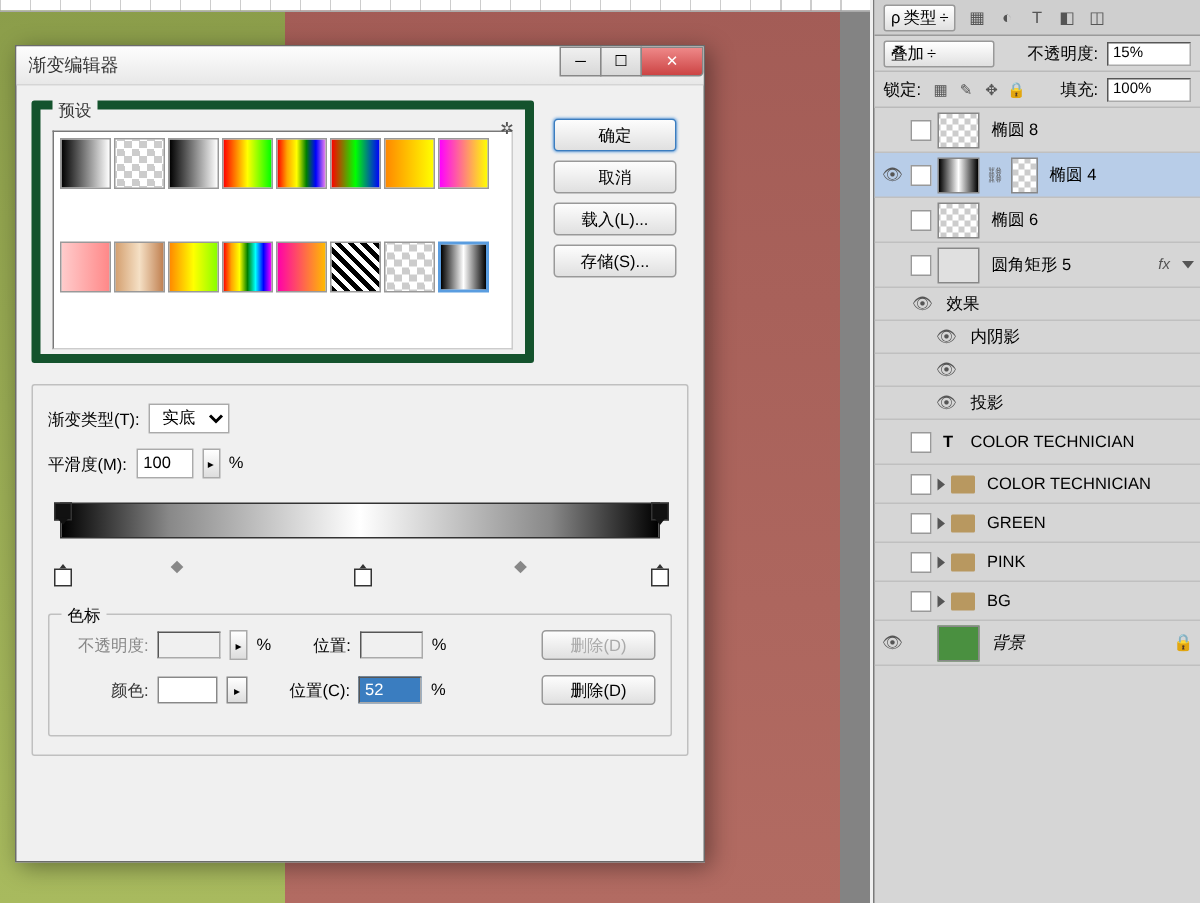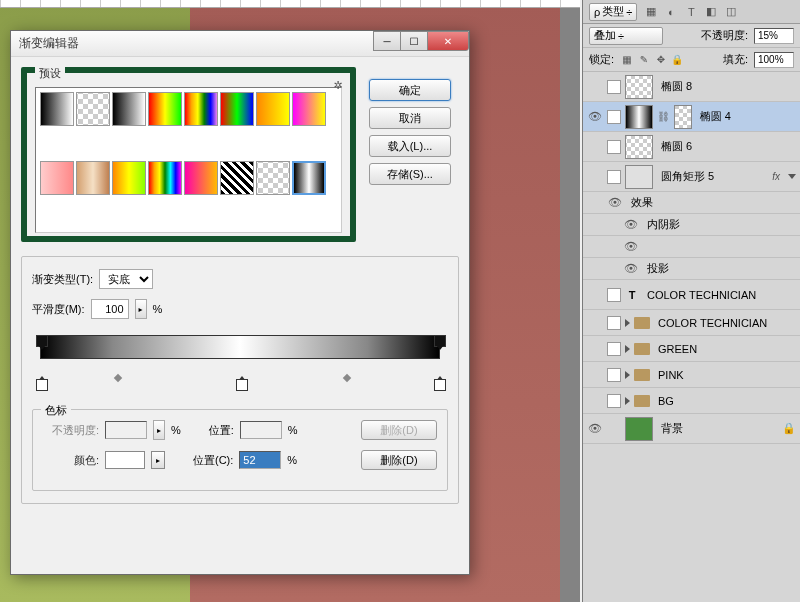--- a/index.html
+++ b/index.html
@@ -53,21 +53,21 @@
     .ps-btn.primary { border: 1px solid #3a7dc0; box-shadow: 0 0 2px #5a9de0; }
     
     
     .name-row { display: flex; align-items: center; margin-top: 18px; gap: 6px; }
     .name-row input { flex: 1; height: 20px; border: 1px inset #aaa; padding: 0 4px; background: #fff; }
     
     
     .grad-group { border: 1px solid #c0c0c0; border-radius: 2px; padding: 12px 10px; margin-top: 14px; }
     .grad-row { display: flex; align-items: center; gap: 6px; margin-bottom: 10px; }
     .grad-row select, .grad-row input { border: 1px solid #aaa; height: 20px; padding: 0 4px; }
-    .grad-row input { width: 38px; text-align: right; }
+    .grad-row input { width: 38px; }
     .grad-row select { width: 54px; background: #fff; }
     .num-arrow { width: 12px; height: 20px; border: 1px solid #aaa; background: linear-gradient(180deg,#fff,#ddd); display: inline-flex; align-items: center; justify-content: center; font-size: 8px; }
     
     
     .grad-editor { margin-top: 14px; position: relative; height: 56px; }
     .grad-bar { height: 24px; margin: 16px 8px; border: 1px solid #333; background: linear-gradient(90deg, #000 0%, #888 18%, #fff 50%, #888 82%, #000 100%); }
     .stop-top { position: absolute; top: 0; width: 10px; height: 14px; }
     .stop-top::before { content: ""; position: absolute; top: 0; width: 10px; height: 10px; background: #111; border: 1px solid #333; }
     .stop-top::after { content: ""; position: absolute; top: 10px; left: 2px; border-left: 4px solid transparent; border-right: 4px solid transparent; border-top: 5px solid #111; }
     .stop-bot { position: absolute; bottom: 0; width: 10px; height: 14px; }
@@ -90,21 +90,21 @@
     
     .panels { position: absolute; top: 0; left: 582px; width: 218px; height: 602px; background: #d6d6d6; border-left: 1px solid #7a7a7a; }
     .panel-top { height: 24px; background: #cfcfcf; border-bottom: 1px solid #9a9a9a; display: flex; align-items: center; padding: 0 6px; gap: 6px; }
     .panel-icons { display: flex; gap: 4px; }
     .panel-icons span { width: 16px; height: 16px; display: inline-flex; align-items: center; justify-content: center; color: #555; }
     .drop-down { display:inline-flex; align-items:center; gap:2px; padding:0 4px; height:18px; border:1px solid #999; background:linear-gradient(180deg,#fff,#e0e0e0); border-radius:2px; }
     
     .panel-row { height: 24px; background: #d6d6d6; border-bottom: 1px solid #bababa; display: flex; align-items: center; padding: 0 6px; gap: 6px; }
     .lock-icons { display: flex; gap: 3px; }
     .lock-icons span { width: 14px; height: 14px; display: inline-flex; align-items: center; justify-content: center; font-size: 10px; color: #555; }
-    .pct-input { width: 40px; height: 16px; border: 1px inset #aaa; background: #fff; padding: 0 3px; font-size: 10px; }
+    .pct-input { width: 56px; height: 16px; border: 1px inset #aaa; background: #fff; padding: 0 3px; font-size: 10px; }
     
     
     .layers { max-height: 500px; overflow: auto; }
     .layer-row { display: flex; align-items: center; height: 30px; border-bottom: 1px solid #c0c0c0; padding: 0 4px; gap: 4px; }
     .layer-row.selected { background: #b8cde8; }
     .eye { width: 16px; text-align: center; color: #555; }
     .layer-chk { width: 14px; height: 14px; border: 1px solid #999; background: #fff; }
     .layer-thumb { width: 28px; height: 24px; border: 1px solid #888; background: repeating-conic-gradient(#ccc 0% 25%, #fff 0% 50%) 50% / 8px 8px; position:relative; }
     .layer-thumb.grad { background: linear-gradient(90deg,#000,#fff,#000); }
     .layer-thumb.green { background:#4a9040; }
@@ -334,17 +334,17 @@
       <span class="eye"></span>
       <span class="layer-chk"></span>
       <span class="tri"></span>
       <span class="folder-icon"></span>
       <span class="layer-name">BG</span>
     </div>
     <div class="layer-row">
       <span class="eye">👁</span>
       <span style="width:14px"></span>
       <div class="layer-thumb green"></div>
-      <span class="layer-name" style="">背景</span>
+      <span class="layer-name" style="font-style:italic">背景</span>
       <span>🔒</span>
     </div>
   </div>
 </div>
 
 </body></html>

